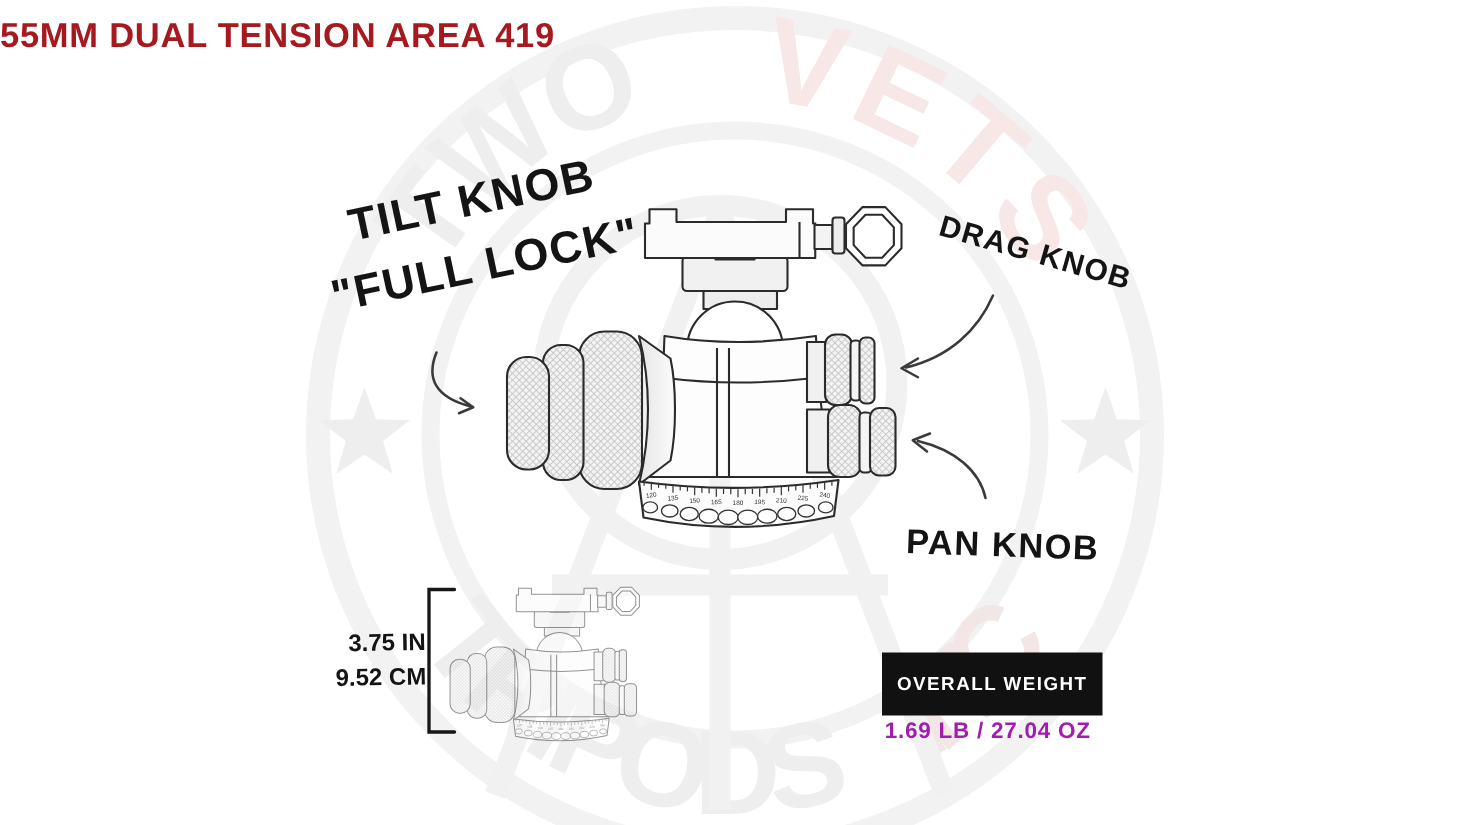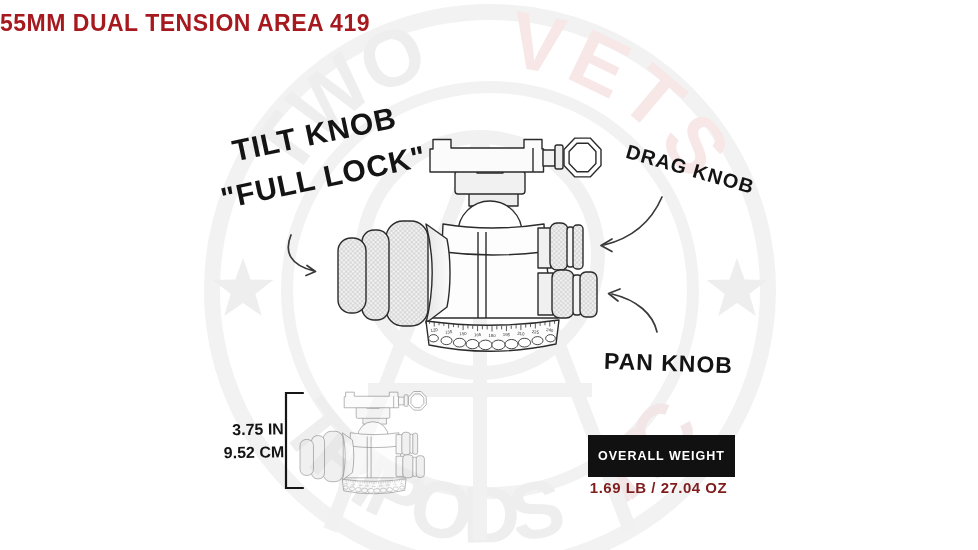--- a/index.html
+++ b/index.html
@@ -11,21 +11,21 @@
          color:#a6191e;font-weight:bold;position:absolute;white-space:nowrap;}
   .tilt-label{left:200px;top:112px;width:238px;text-align:center;font-size:30px;
               letter-spacing:1px;transform:rotate(-12deg);line-height:1.45;}
   .drag-label{left:624px;top:158px;font-size:20px;letter-spacing:1px;transform:rotate(16deg);}
   .pan-label{left:604px;top:350px;font-size:23px;letter-spacing:1px;transform:rotate(2deg);}
   .dims{left:196px;top:418px;width:88px;text-align:right;font-size:16px;line-height:1.45;
         transform:rotate(-1deg);}
   .weight{left:582px;top:435px;width:153px;}
   .weight-badge{margin-left:6px;width:147px;background:#111111;color:#ffffff;text-align:center;
                 font-size:12.5px;letter-spacing:1px;padding:14px 0;font-weight:bold;}
-  .weight-value{margin-top:2px;text-align:center;font-size:15px;letter-spacing:.5px;font-weight:bold;color:#7f1d1d;}
+  .weight-value{margin-top:2px;text-align:center;font-size:15px;letter-spacing:.5px;font-weight:bold;color:#a21caf;}
   
   #wm text{font-weight:bold;font-family:"Liberation Sans",sans-serif;}
   
   #ballhead path,#ballhead rect,#ballhead circle,#ballhead polygon,#ballhead ellipse,#ballhead line
     {stroke:#2b2b2b;stroke-width:1.4;stroke-linejoin:round;}
   #pan-scale line{stroke:#333;stroke-width:.8;}
   #pan-scale text{font-size:4.3px;fill:#333;stroke:none;text-anchor:middle;font-family:"Liberation Sans",sans-serif;}
   #pan-scale ellipse{fill:#ffffff;stroke:#333;stroke-width:.9;}
   .arrow{fill:none;stroke:#3a3a3a;stroke-width:1.7;stroke-linecap:round;stroke-linejoin:round;}
   .bracket{fill:none;stroke:#161616;stroke-width:2.2;stroke-linecap:round;}

